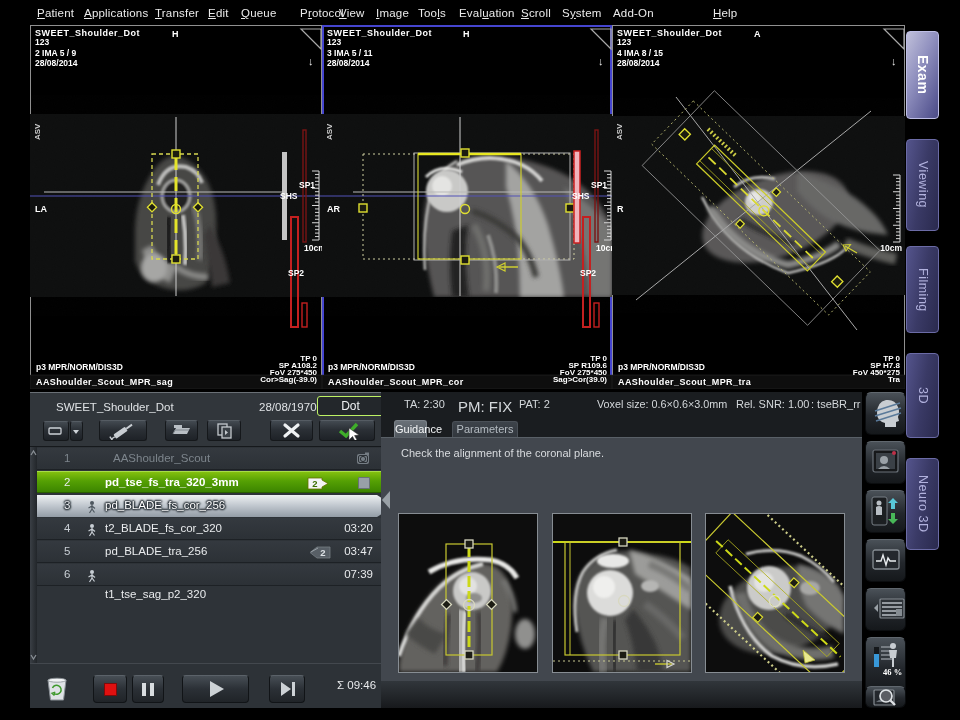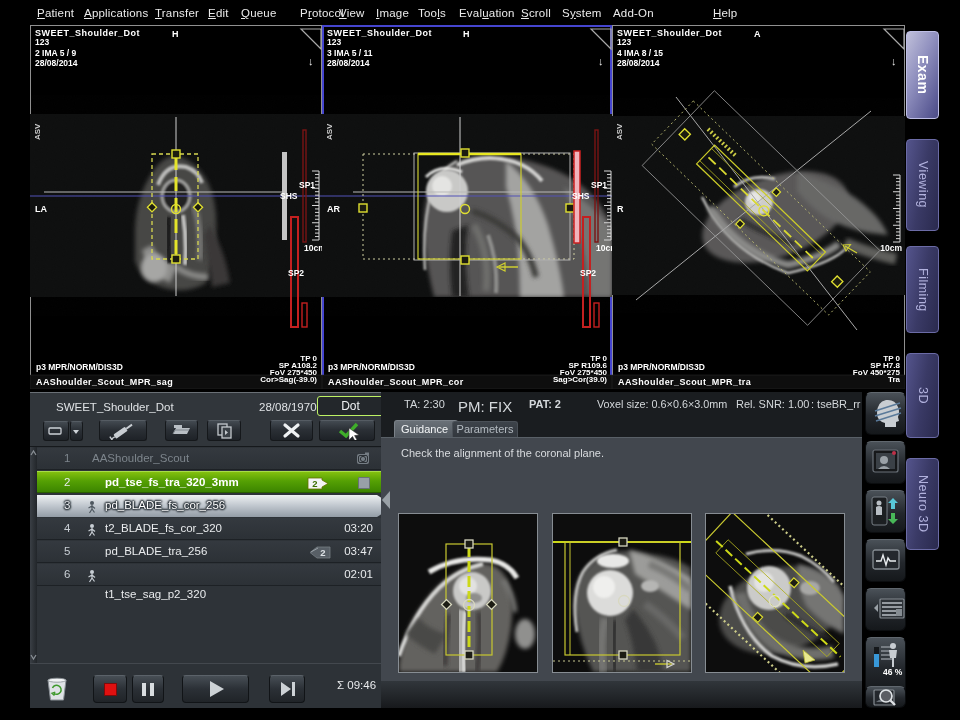--- a/index.html
+++ b/index.html
@@ -315,21 +315,21 @@
 <div class="abs" style="left:0px;top:0px;width:7px;height:217px;background:linear-gradient(90deg,#3a3f45,#22262a);">
       <svg class="abs" style="left:0;top:2px;" width="7" height="8">
         <path d="M1,6 L3.5,2 L6,6" fill="none" stroke="#8a9096" stroke-width="1.2"></path>
       </svg>
       <svg class="abs" style="left:0;top:206px;" width="7" height="8">
         <path d="M1,2 L3.5,6 L6,2" fill="none" stroke="#8a9096" stroke-width="1.2"></path>
       </svg>
     </div>
 <div class="abs" style="left:7px;top:1px;width:344px;height:22px;background:linear-gradient(#34393f,#2c3136);border-bottom:1px solid #1d2125;">
       <span class="abs" style="left:27px;top:4px;font-size:11.5px;color:#7d858c;">1</span>
-      <span class="abs" style="left:55px;top:4px;font-size:11.5px;color:#7d858c;">AAShoulder_Scout</span>
+      <span class="abs" style="left:76px;top:4px;font-size:11.5px;color:#7d858c;">AAShoulder_Scout</span>
       <svg class="abs" style="left:319px;top:4px;" width="15" height="13">
         <rect x="1" y="2" width="12" height="10" rx="2" fill="#757d84"></rect>
         <rect x="2.5" y="3.5" width="9" height="7" rx="1.5" fill="none" stroke="#2c3136" stroke-width="1"></rect>
         <circle cx="7" cy="7" r="2.6" fill="none" stroke="#2c3136" stroke-width="1"></circle>
         <rect x="9" y="0.5" width="4" height="2.5" fill="#757d84"></rect>
       </svg>
     </div>
 <div class="abs" style="left:7px;top:24px;width:344px;height:22px;background:linear-gradient(#83c00e,#55a004 45%,#3c8500);border-top:1px solid #a8dc4a;border-bottom:1px solid #2a5e00;">
       <span class="abs" style="left:27px;top:4px;font-size:11.5px;color:#e8ebee;">2</span>
       <span class="abs" style="left:68px;top:4px;font-size:11.5px;font-weight:bold;color:#ffffff;">pd_tse_fs_tra_320_3mm</span>
@@ -376,21 +376,21 @@
       </svg>
       <span class="abs" style="right:8px;top:4px;font-size:11.5px;color:#e9ebed;">03:47</span>
     </div>
 <div class="abs" style="left:7px;top:117px;width:344px;height:22px;background:linear-gradient(#34393f,#2c3136);border-bottom:1px solid #1d2125;">
       <span class="abs" style="left:27px;top:4px;font-size:11.5px;color:#c8ced4;">6</span>
       <span class="abs" style="left:48px;top:3px;"><svg width="13" height="14" style="vertical-align:-2px;">
           <circle cx="7" cy="3" r="2" fill="#c8ced4"></circle>
           <path d="M7,5 L7,9 M7,6 L3.5,8 M7,6 L10,8.5 M7,9 L4.5,13 M7,9 L9.5,12.5" stroke="#c8ced4" stroke-width="1.2" fill="none"></path>
         </svg></span>
       <span class="abs" style="left:68px;top:4px;font-size:11.5px;color:#e9ebed;margin-top:20px;">t1_tse_sag_p2_320</span>
-      <span class="abs" style="right:8px;top:4px;font-size:11.5px;color:#e9ebed;">02:01</span>
+      <span class="abs" style="right:8px;top:4px;font-size:11.5px;color:#e9ebed;">07:39</span>
     </div>
 </div>
 <div class="abs" style="left:30px;top:663px;width:351px;height:45px;background:#2d3237;border-top:1px solid #43484e;">
 <svg class="abs" style="left:15px;top:13px;" width="24" height="25">
       <path d="M3,3 L21,3 L18.5,23 L5.5,23 Z" fill="#dfe3e6" stroke="#8a9096" stroke-width="1"></path>
       <ellipse cx="12" cy="3.2" rx="9" ry="2" fill="#f2f4f5" stroke="#8a9096" stroke-width="0.8"></ellipse>
       <path d="M7.5,11 a4.5,4.5 0 1 1 1.5,5.5 M9.5,18.5 l-2.4,-2.2 l3.2,-1" fill="none" stroke="#3f9a2d" stroke-width="1.5"></path>
     </svg>
 <div class="abs" style="left:63px;top:11px;width:34px;height:28px;background:linear-gradient(#474e55,#2b3036 50%,#202428);border:1px solid #111417;border-top-color:#5b6269;border-radius:4px;">
       <div class="abs" style="left:10px;top:7px;width:13px;height:13px;background:#e01010;border:1px solid #7e0a0a;"></div>
@@ -405,25 +405,25 @@
 <div class="abs" style="left:239px;top:11px;width:36px;height:28px;background:linear-gradient(#474e55,#2b3036 50%,#202428);border:1px solid #111417;border-top-color:#5b6269;border-radius:4px;"><svg width="34" height="26">
         <path d="M11,6 L21,13 L11,20 Z" fill="#cdd2d6"></path>
         <rect x="22" y="6" width="3" height="14" fill="#cdd2d6"></rect>
       </svg></div>
 <div class="abs" style="left:307px;top:15px;font-size:11.5px;color:#e8eaec;">Σ 09:46</div>
 </div>
 
 <div class="abs" style="left:381px;top:392px;width:481px;height:316px;background:#1a1d20;">
  <div class="abs" style="left:23px;top:6px;font-size:11px;color:#d4d8db;">TA: 2:30</div>
  <div class="abs" style="left:77px;top:6px;font-size:15px;color:#d4d8db;">PM: FIX</div>
- <div class="abs" style="left:148px;top:6px;font-size:11px;color:#d4d8db;font-weight:bold;">PAT: 2</div>
+ <div class="abs" style="left:138px;top:6px;font-size:11px;color:#d4d8db;">PAT: 2</div>
  <div class="abs" style="left:216px;top:6px;font-size:10.8px;color:#d4d8db;">Voxel size: 0.6×0.6×3.0mm</div>
  <div class="abs" style="left:355px;top:6px;font-size:11px;color:#d4d8db;">Rel. SNR: 1.00</div>
  <div class="abs" style="left:430px;top:6px;font-size:11px;color:#d4d8db;">: tseBR_rr</div>
- <div class="abs" style="left:13px;top:28px;width:64px;height:17px;background:linear-gradient(#6a7178,#51585f);border:1px solid #7b8289;border-bottom:none;border-radius:3px 3px 0 0;color:#f4f6f7;font-size:11px;line-height:16px;padding-left:6px;">Guidance</div>
+ <div class="abs" style="left:13px;top:28px;width:33px;height:17px;background:linear-gradient(#6a7178,#51585f);border:1px solid #7b8289;border-bottom:none;border-radius:3px 3px 0 0;color:#f4f6f7;font-size:11px;line-height:16px;">Guidance</div>
  <div class="abs" style="left:71px;top:29px;width:66px;height:16px;background:linear-gradient(#3d434a,#32373d);border:1px solid #4a5057;border-bottom:none;border-radius:3px 3px 0 0;color:#b4bbc1;font-size:11px;text-align:center;line-height:15px;">Parameters</div>
  <div class="abs" style="left:0px;top:45px;width:481px;height:244px;background:#42474e;border-top:1px solid #596067;">
    <div class="abs" style="left:20px;top:9px;font-size:11px;color:#d8dbde;">Check the alignment of the coronal plane.</div>
  </div>
  <div class="abs" style="left:0px;top:289px;width:481px;height:27px;background:linear-gradient(#31363b,#17191c);"></div>
 </div>
 <svg class="abs" style="left:381px;top:490px;" width="10" height="20">
     <path d="M9,1 L1,10 L9,19 Z" fill="#9aa1a7"></path>
   </svg>
 <div class="abs" style="left:398px;top:513px;width:140px;height:160px;background:#000;border:1px solid #878d93;"><svg width="138" height="158" viewBox="0 0 138 158">
@@ -544,21 +544,21 @@
       </g>
     </svg></div>
 <div class="abs" style="left:865px;top:588px;width:41px;height:43px;background:linear-gradient(#4a5158,#23272c 55%,#15181b);border:1px solid #0b0d0f;border-top-color:#60676e;border-radius:6px;"><svg width="39" height="41">
       <g transform="translate(8,10)">
         <path d="M0,9 L4,5 L4,13 Z" fill="#9aa1a7"></path>
         <rect x="6" y="0" width="24" height="19" rx="1" fill="#2e3338" stroke="#858c92" stroke-width="1.2"></rect>
         <path d="M8,4 L28,4 M8,8 L28,8 M8,12 L22,12 M8,16 L22,16" stroke="#b8bec4" stroke-width="1.6"></path>
         <path d="M22,10 L28,10 L28,17 L22,17 Z" fill="#858c92"></path>
       </g>
     </svg></div>
-<div class="abs" style="left:865px;top:637px;width:41px;height:57px;background:linear-gradient(#4a5158,#23272c 55%,#15181b);border:1px solid #0b0d0f;border-top-color:#60676e;border-radius:6px;"><svg width="39" height="41">
+<div class="abs" style="left:865px;top:637px;width:41px;height:57px;background:linear-gradient(#4a5158,#23272c 55%,#15181b);border:1px solid #0b0d0f;border-top-color:#60676e;border-radius:6px;font-family:Liberation Serif, serif;"><svg width="39" height="41">
       <g transform="translate(6,3)">
         <rect x="2" y="6" width="5" height="20" fill="#15181b"></rect>
         <rect x="2" y="13" width="5" height="13" fill="#3898d8"></rect>
         <path d="M9,6 L22,6 M9,10 L22,10 M9,14 L22,14 M9,18 L20,18" stroke="#8a9096" stroke-width="1.5"></path>
         <circle cx="21" cy="5" r="3" fill="#c8cdd2"></circle>
         <path d="M17,9 L25,9 L24,17 L22,17 L22,26 L20,26 L20,17 L18,17 Z" fill="#c8cdd2"></path>
       </g>
       <text x="17" y="37" font-size="8.5" font-weight="bold" fill="#fff">46 %</text>
     </svg></div>
 <div class="abs" style="left:865px;top:686px;width:41px;height:22px;background:linear-gradient(#4a5158,#23272c 55%,#15181b);border:1px solid #0b0d0f;border-top-color:#60676e;border-radius:6px;"><svg width="39" height="20">

